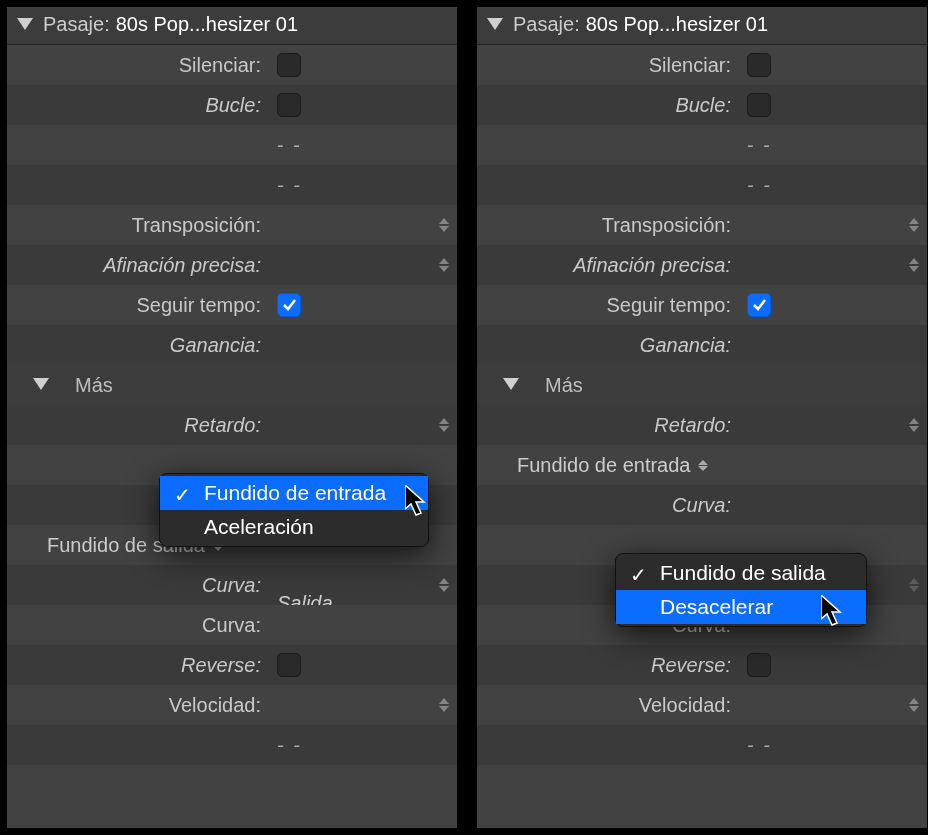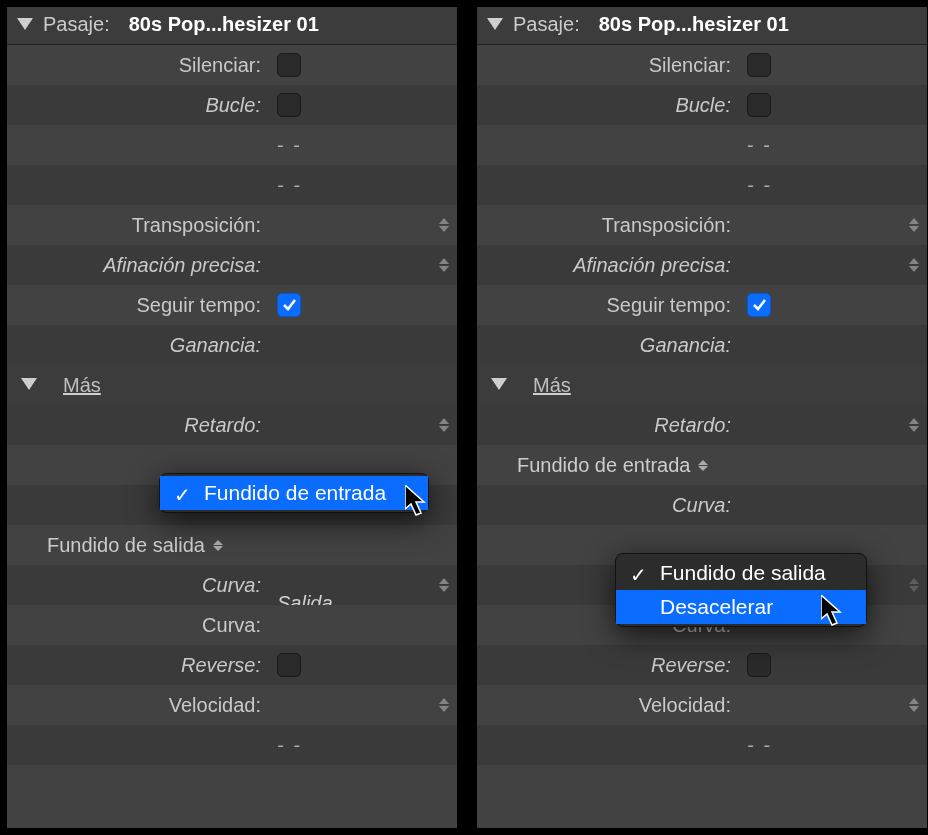--- a/index.html
+++ b/index.html
@@ -3,35 +3,35 @@
 <meta charset="utf-8">
 <style>
   * { box-sizing: border-box; margin: 0; padding: 0; }
   html, body { width: 928px; height: 835px; background: #000; font-family: -apple-system, "Helvetica Neue", Arial, sans-serif; color: #d0d0d0; font-size: 20px; }
   body { display: flex; gap: 18px; padding: 6px; }
   .panel { flex: 1; background: #f0abfc; border: 1px solid #000; display: flex; flex-direction: column; position: relative; }
   .header { display: flex; align-items: center; padding: 6px 10px 8px; background: #3c3c3c; border-bottom: 1px solid #222; }
   .header .disclosure { margin-right: 10px; }
   .disclosure svg { display: block; }
   .header-label { color: #ccc; }
-  .header-value { color: #fff; margin-left: 19px; font-weight: 700; }
+  .header-value { color: #fff; margin-left: 6px; font-weight: 400; }
   .row { display: flex; align-items: center; height: 40px; padding: 0 20px 0 0; position: relative; }
   .row.shade { background: #424242; }
   .row.alt { background: #3a3a3a; font-style: italic; }
   .row .label { flex: 0 0 270px; text-align: right; color: #c9c9c9; padding-right: 16px; }
   .row .val { flex: 0 0 160px; display: flex; align-items: center; }
   .checkbox { width: 24px; height: 24px; border-radius: 5px; background: #2a2a2a; border: 1px solid #1a1a1a; display:inline-flex; align-items:center; justify-content:center; }
   .checkbox.checked { background: #0a6dff; border-color:#0559d4; }
   .checkbox.checked svg { display:block; }
   .placeholder { color: #aaa; letter-spacing: 2px; }
   .stepper { position:absolute; right:6px; top:50%; transform:translateY(-50%); width:14px; height:24px; display:flex; flex-direction:column; justify-content:center; gap:2px; opacity:.65; }
   .stepper div { width:0;height:0;border-left:5px solid transparent;border-right:5px solid transparent; margin:0 auto;}
   .stepper .up { border-bottom:6px solid #aaa; }
   .stepper .dn { border-top:6px solid #aaa; }
-  .section-head { display:flex; align-items:center; height:40px; padding-left:14px; background:#3c3c3c;text-decoration:underline;}
+  .section-head { display:flex; align-items:center; height:40px; padding-left:26px; background:#3c3c3c;}
   .section-head .disclosure { margin-right:26px; }
   .section-head .label { color:#bfbfbf; }
   .sub-popup { position:absolute; background:#2c2c2c; border:1px solid #111; border-radius:8px; box-shadow:0 8px 30px rgba(0,0,0,.7); padding:2px 0; z-index:10; font-size:21px; }
   .sub-popup .item { padding:5px 24px 5px 44px; color:#fff; white-space:nowrap; position:relative; }
   .sub-popup .item.sel { background:#0a6dff; }
   .sub-popup .item .check { position:absolute; left:14px; top:7px; font-size:20px; }
   .cursor { position:absolute; z-index:20; pointer-events:none; }
   .inline-popup { display:inline-flex; align-items:center; color:#ccc; }
   .inline-popup .mini-stepper { margin-left:8px; display:inline-flex; flex-direction:column; gap:1px; }
   .mini-stepper span { width:0;height:0;border-left:5px solid transparent;border-right:5px solid transparent;}
@@ -127,20 +127,23 @@
   </div>
 
   <div class="row shade" style="height:40px"></div>
   <div class="row alt" style="height:40px"></div>
 
   <div class="sub-popup" style="left:152px; top:466px; width:270px;">
     <div class="item sel">
       <span class="check">✓</span>
       <span>Fundido de entrada</span>
     </div>
+    <div class="item">
+      <span>Aceleración</span>
+    </div>
   </div>
   <svg class="cursor" style="left:398px; top:478px;" width="28" height="32">
     <polygon points="0,0 0,24 6,19 11,30 16,28 11,17 19,17" fill="#000" stroke="#fff" stroke-width="1.5"></polygon>
   </svg>
 
   <div class="row shade" style="padding-left:40px;">
     <span class="inline-popup">
       <span>Fundido de salida</span>
       <span class="mini-stepper">
           <span class="u"></span>

